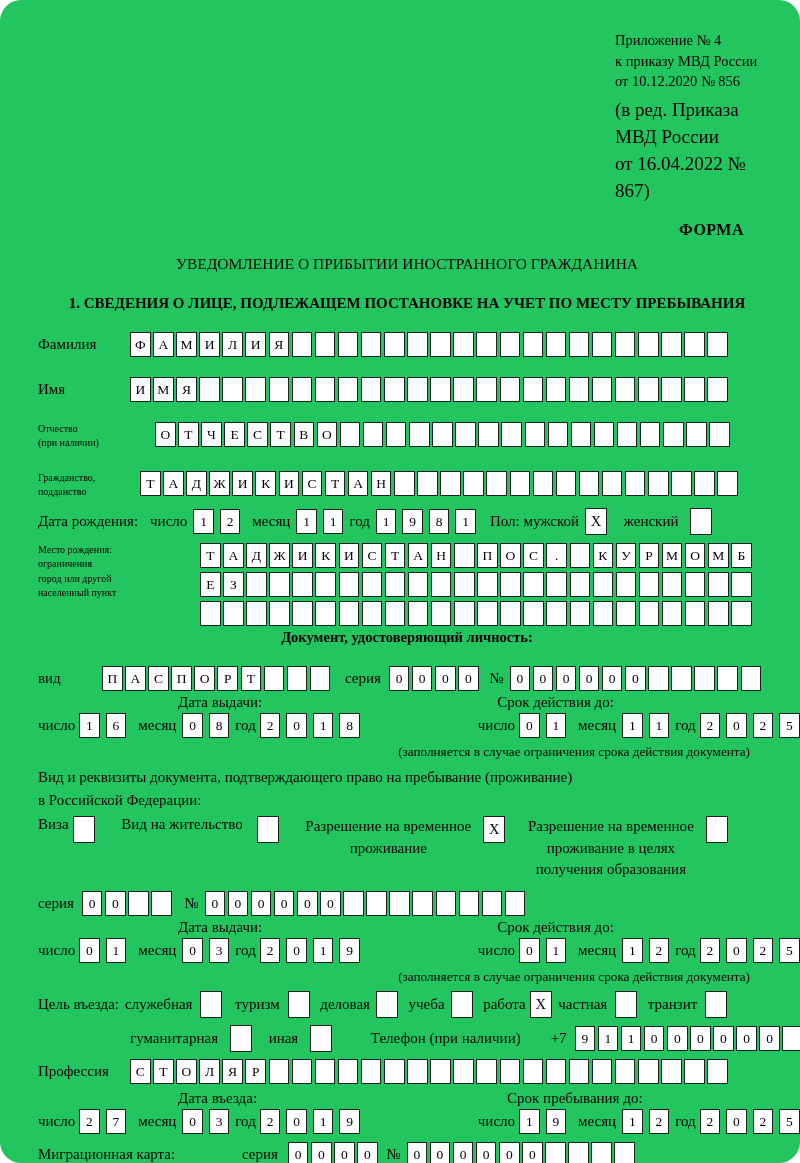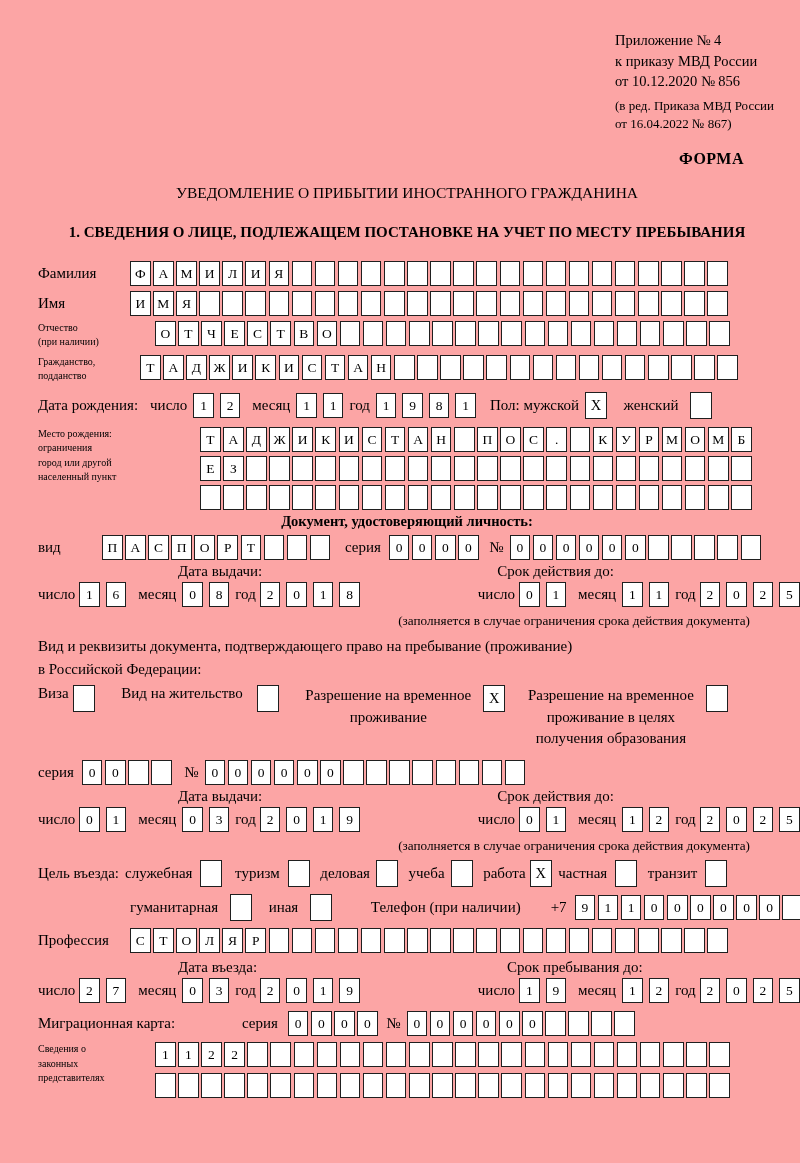--- a/index.html
+++ b/index.html
@@ -1,25 +1,25 @@
 <!DOCTYPE html>
 <html><head>
 <meta charset="utf-8">
 <style>
   html,body{margin:0;padding:0;background:#fff;}
-  .page{width:800px;height:1163px;background:#fca5a5;color:#000;box-sizing:border-box;
-        padding:30px 24px 16px 38px;font-family:"Liberation Serif",serif;overflow:hidden;position:relative;}
+  .page{width:800px;height:1163px;background:#22c55e;color:#000;box-sizing:border-box;
+        padding:30px 24px 16px 38px;font-family:"Liberation Serif",serif;overflow:hidden;position:relative;border-radius:21px;}
   .appblock{margin-left:577px;font-size:14.5px;line-height:1.42;}
-  .appblock .small{font-size:13px;}
+  .appblock .small{font-size:19px;}
   .appblock .gap{margin-top:5px;}
   .forma{font-weight:bold;text-align:right;padding-right:32px;font-size:16px;margin-top:16px;letter-spacing:.5px;}
   .title{text-align:center;font-weight:normal;font-size:15.5px;margin-top:12px;line-height:1.7;}
   .blank{display:inline-block;width:62px;border-bottom:2px solid #3a3a3a;height:13px;margin-left:10px;}
   .sec{font-weight:bold;font-size:15px;text-align:center;margin-top:18px;}
-  .row{display:flex;align-items:center;margin-top:5px;}
+  .row{display:flex;align-items:center;margin-top:20px;}
   .row.top{align-items:flex-start;}
   .lbl{font-size:15px;white-space:nowrap;flex:0 0 auto;}
   .lblblock{font-size:10px;line-height:1.45;flex:0 0 auto;}
   .w92{flex:0 0 92px;width:92px;}
   .w102{flex:0 0 102px;width:102px;}
   .w117{flex:0 0 117px;width:117px;}
   .w162{flex:0 0 162px;width:162px;}
   .w150{flex:0 0 152px;width:152px;}
   .cells{display:flex;flex:0 0 auto;}
   .cell{flex:0 0 auto;display:inline-block;width:18.5px;height:23px;border:1.5px solid #1f1f1f;

